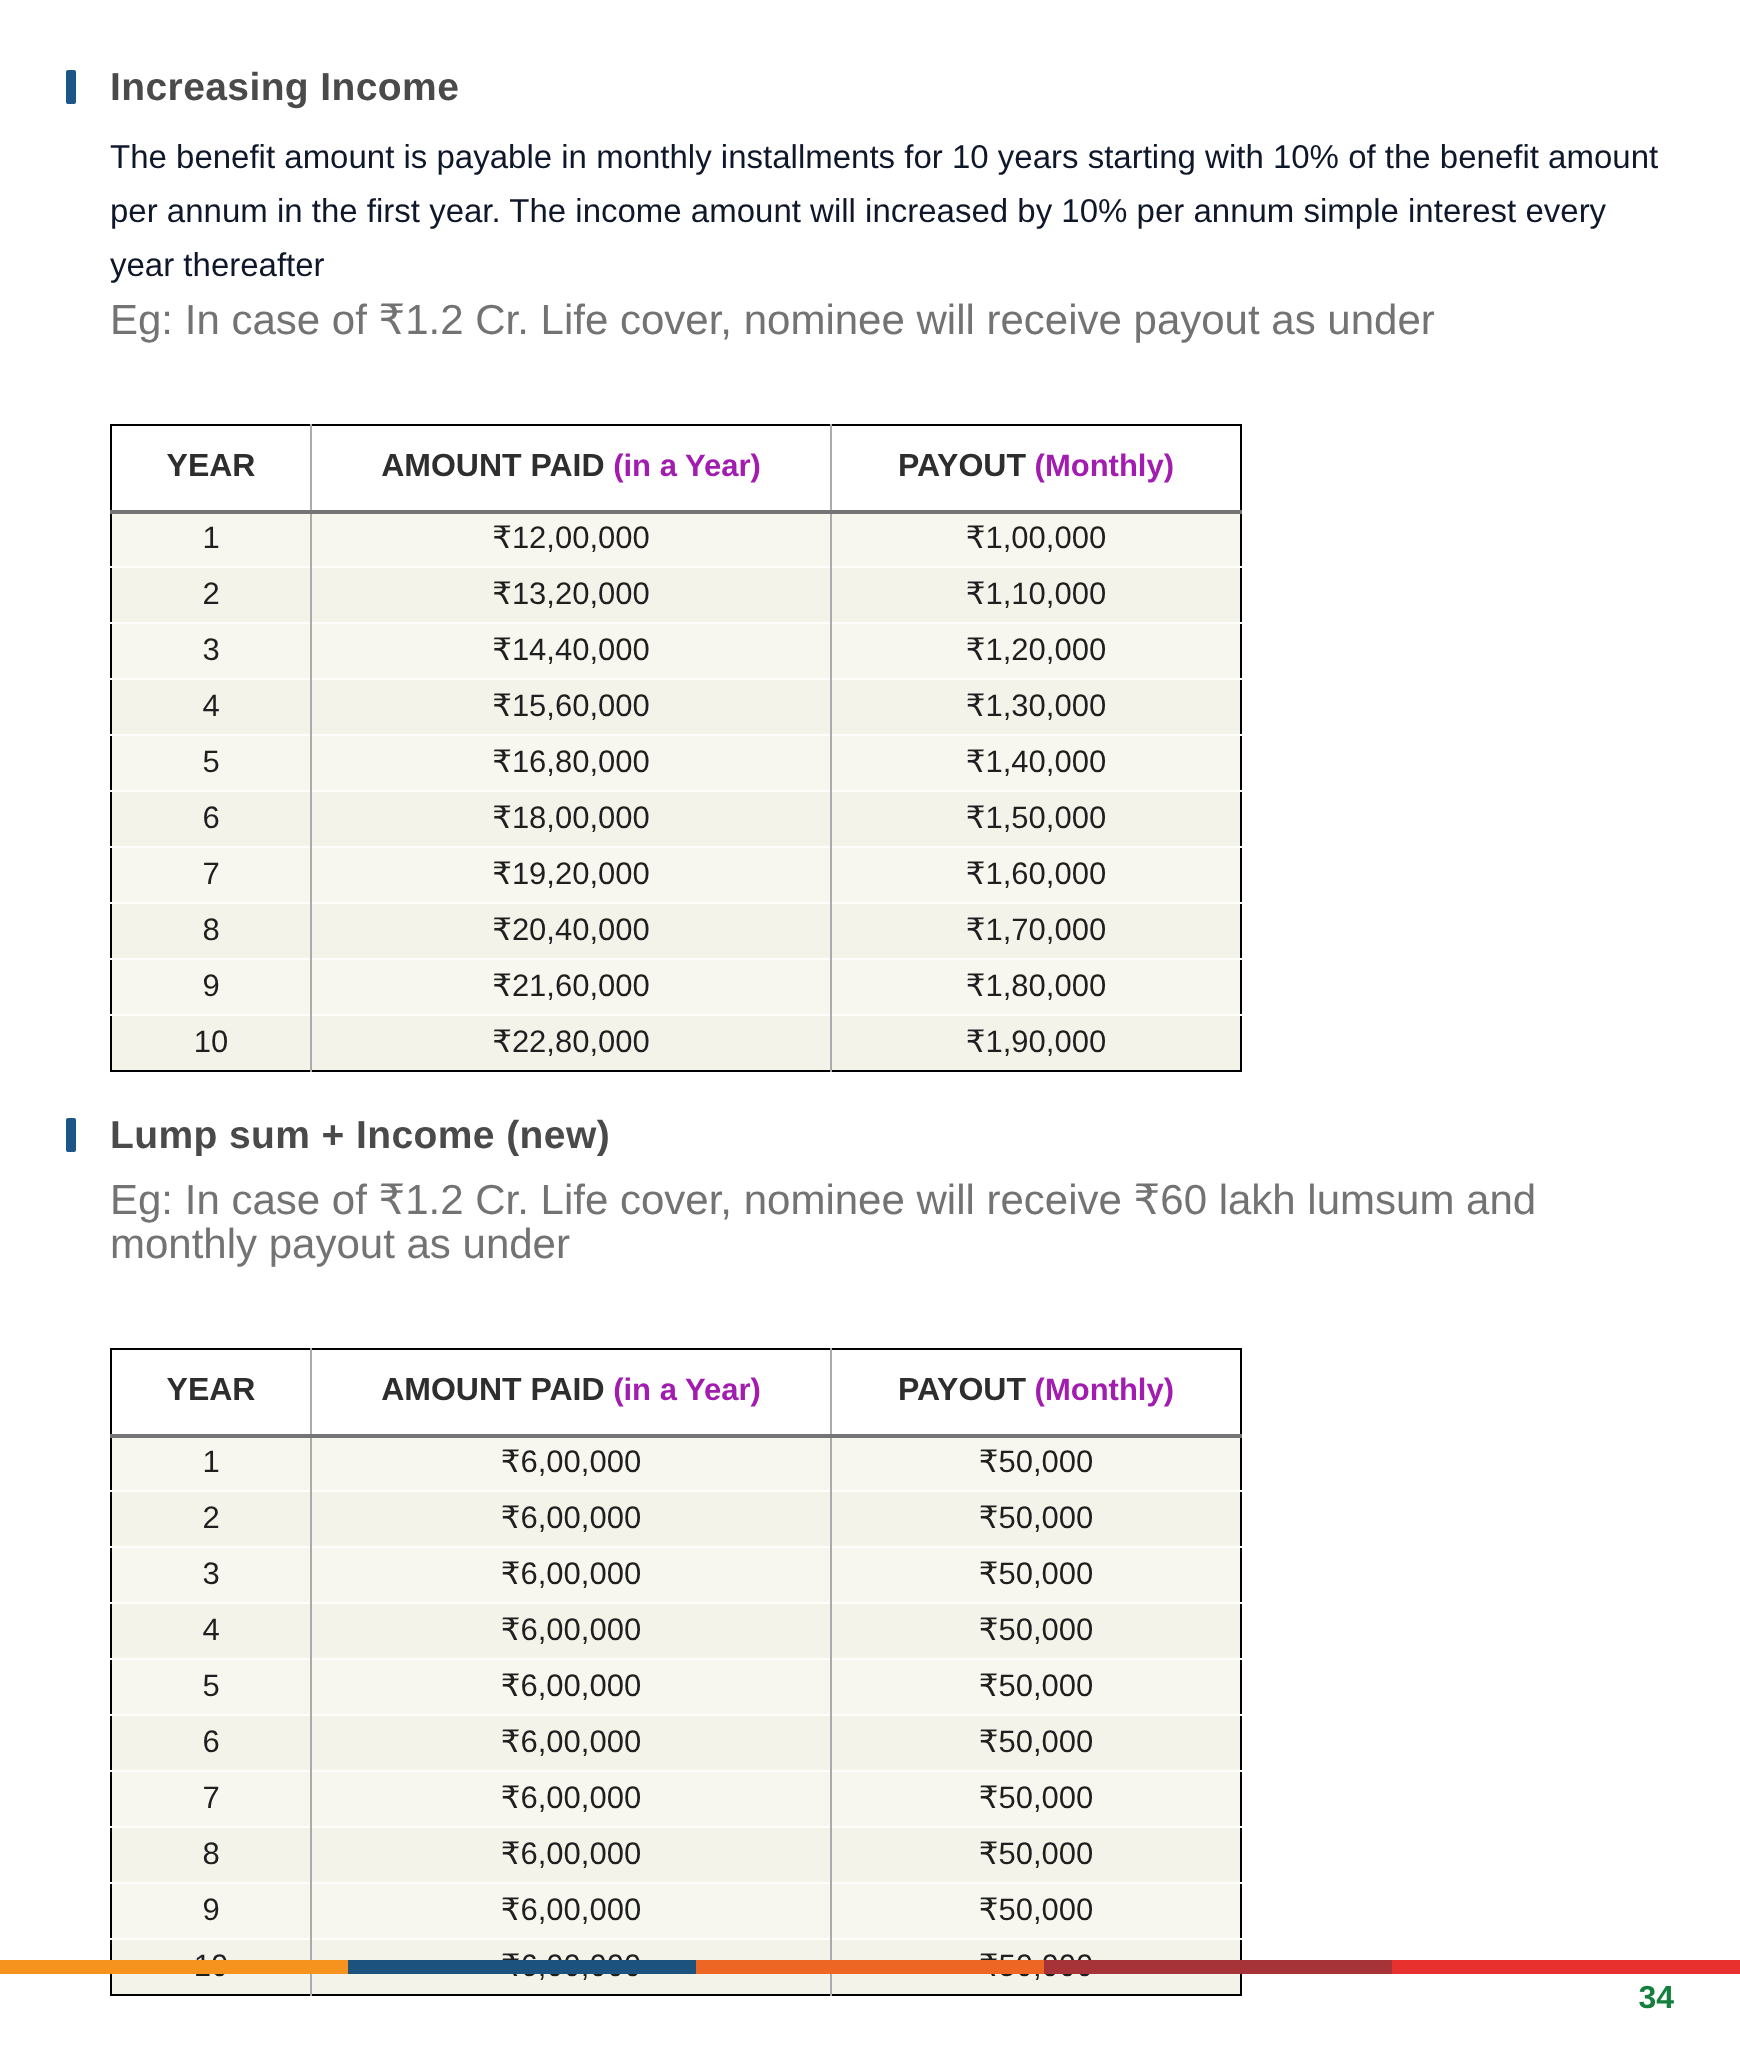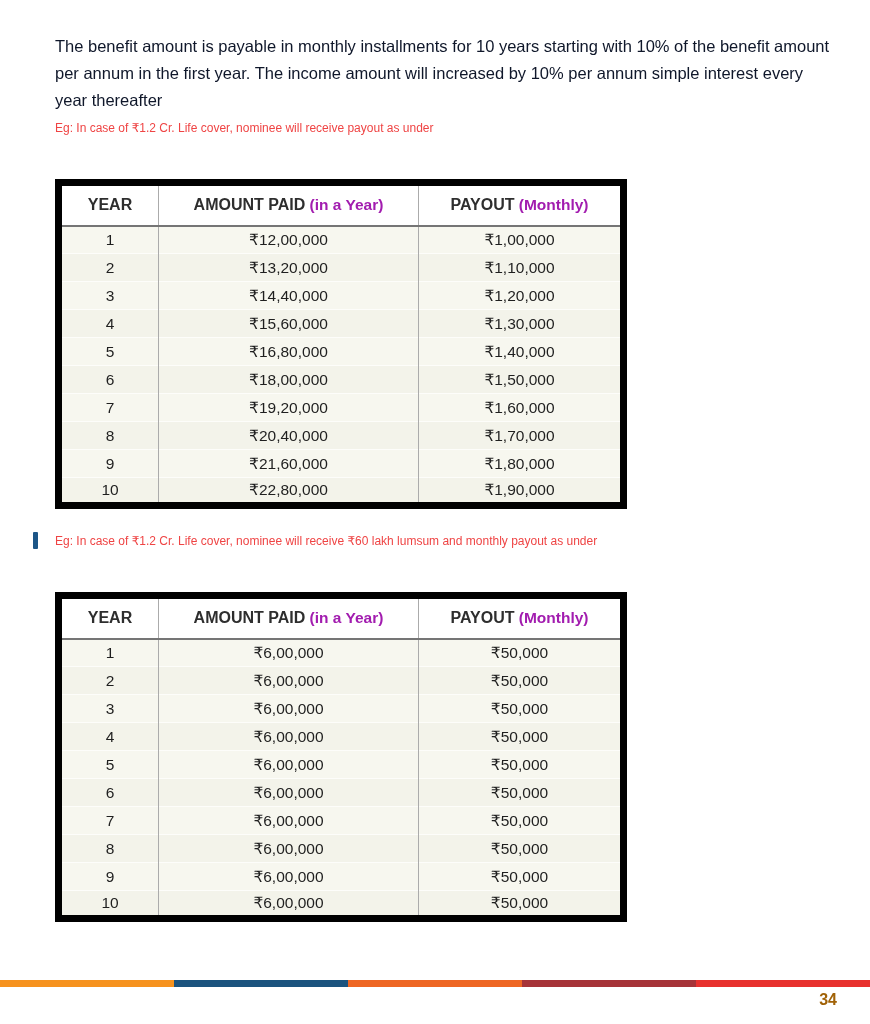--- a/index.html
+++ b/index.html
@@ -27,29 +27,29 @@
     border-radius:1px;
     display:inline-block;
   }
   .section-body {
     width:782px;
     font-size:16.5px; color:#0f172a;
     line-height:27px;
     margin-bottom:3px;
   }
   .section-example {
-    font-size:12px; color:#ef4444;
+    font-size:21px; color:#737373;
     line-height:22px;
     margin-bottom:15px;
   }
 
   table.payout-table {
     border-collapse:collapse;
     width:565px;
-    border:7px solid #000000;
+    border:1px solid #000000;
     margin-bottom:21px;
     table-layout:fixed;
     margin-top:40px;
   }
   table.payout-table col.c-year   { width:100px; }
   table.payout-table col.c-amount { width:260px; }
   table.payout-table col.c-payout { width:205px; }
 
   table.payout-table th {
     background:#ffffff;
@@ -74,30 +74,34 @@
 
   .footer-bar {
     position:absolute; left:0; top:980px;
     width:870px; height:7px;
     display:flex;
   }
   .footer-bar .seg { flex:1 1 0; height:100%; }
 
   .page-number {
     position:absolute; top:991px; right:33px;
-    font-size:16px; font-weight:bold; color:#a16207;
+    font-size:16px; font-weight:bold; color:#15803d;
   }
 </style>
 </head>
 <body>
 
 <div class="page">
   <div class="content">
 
     <section>
+      <h2 class="section-heading">
+        <span class="accent-bar"></span>
+        <span>Increasing Income</span>
+      </h2>
       <p class="section-body">The benefit amount is payable in monthly installments for 10 years starting with 10% of the benefit amount per annum in the first year. The income amount will increased by 10% per annum simple interest every year thereafter</p>
       <p class="section-example">Eg: In case of ₹1.2 Cr. Life cover, nominee will receive payout as under</p>
       <table class="payout-table">
         <colgroup>
             <col class="c-year">
             <col class="c-amount">
             <col class="c-payout">
           </colgroup>
         <thead>
             <tr>
@@ -157,20 +161,21 @@
               <td>₹22,80,000</td>
               <td>₹1,90,000</td>
             </tr>
           </tbody>
       </table>
     </section>
 
     <section>
       <h2 class="section-heading">
         <span class="accent-bar"></span>
+        <span>Lump sum + Income (new)</span>
       </h2>
       <p class="section-example">Eg: In case of ₹1.2 Cr. Life cover, nominee will receive ₹60 lakh lumsum and monthly payout as under</p>
       <table class="payout-table">
         <colgroup>
             <col class="c-year">
             <col class="c-amount">
             <col class="c-payout">
           </colgroup>
         <thead>
             <tr>

